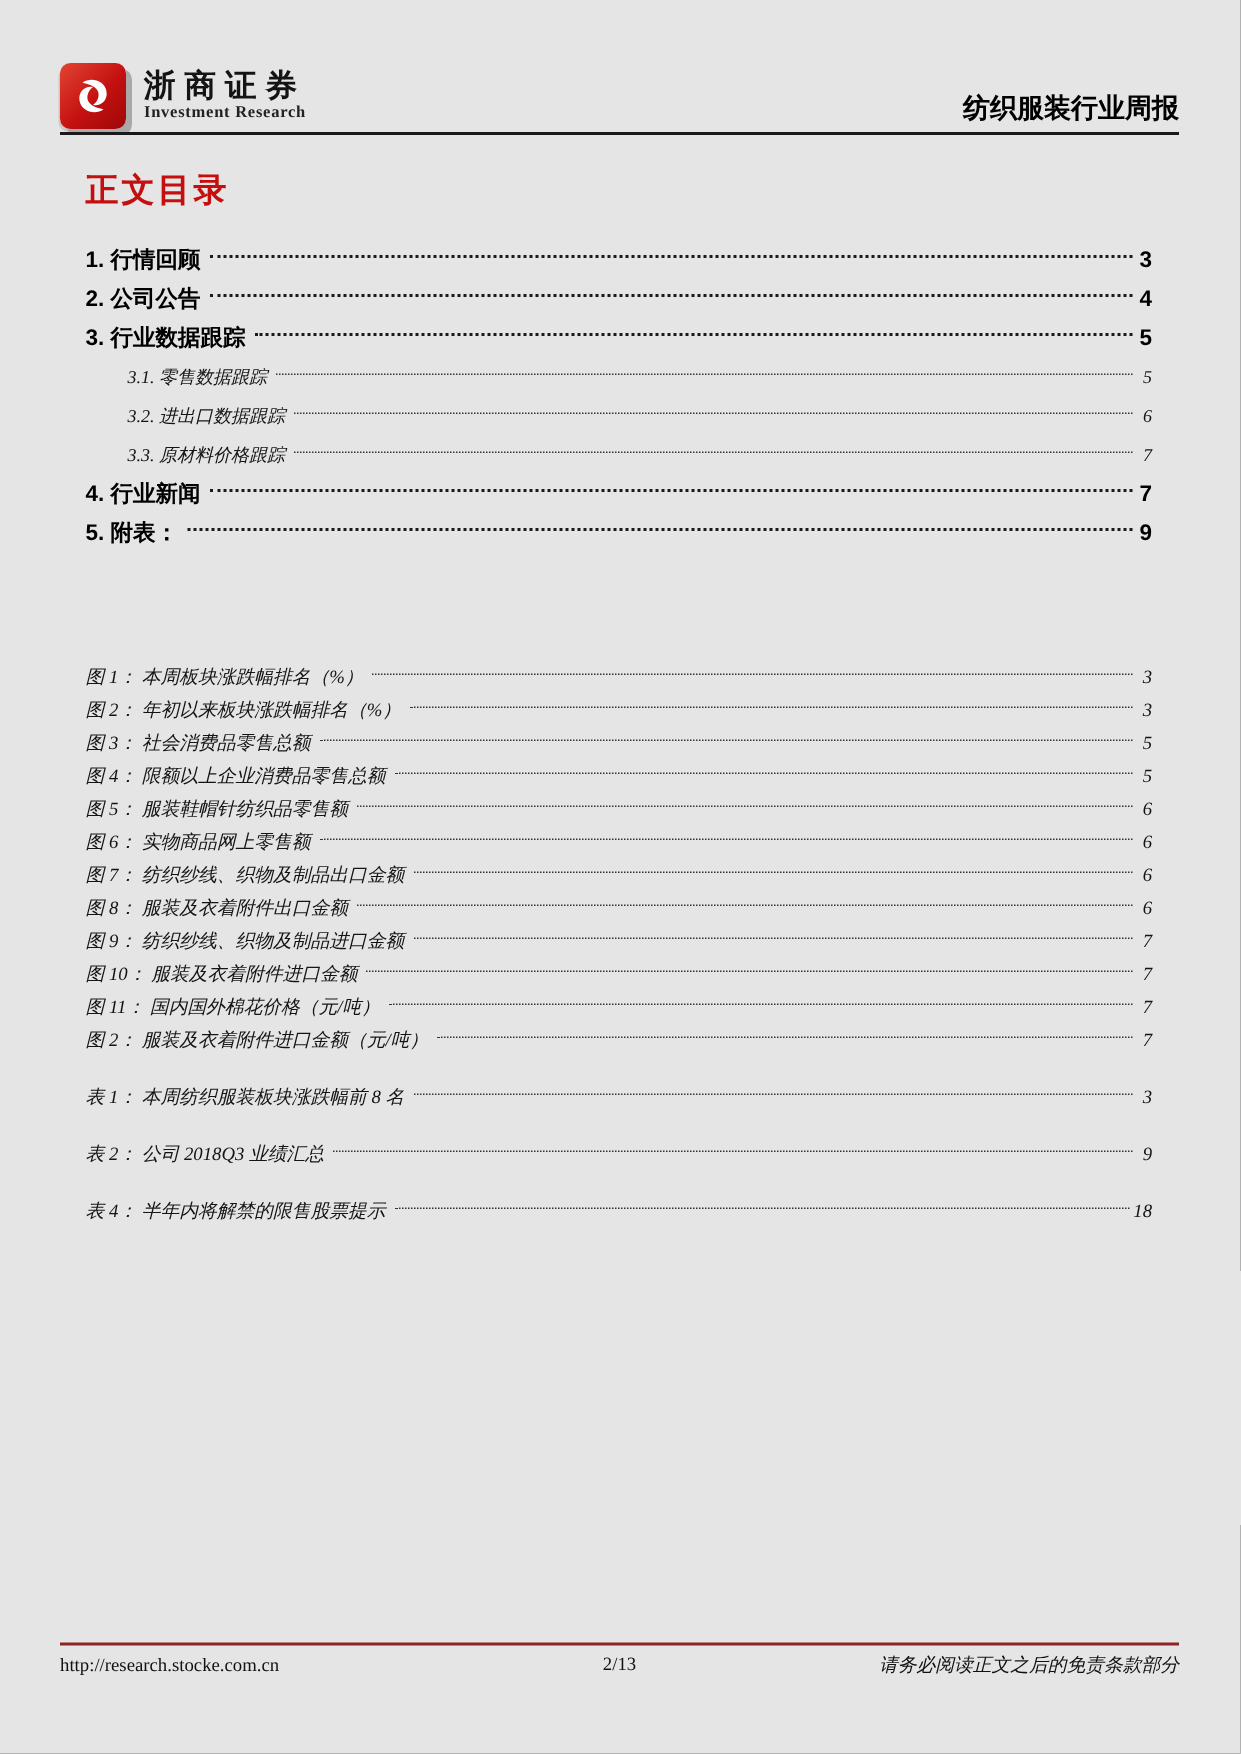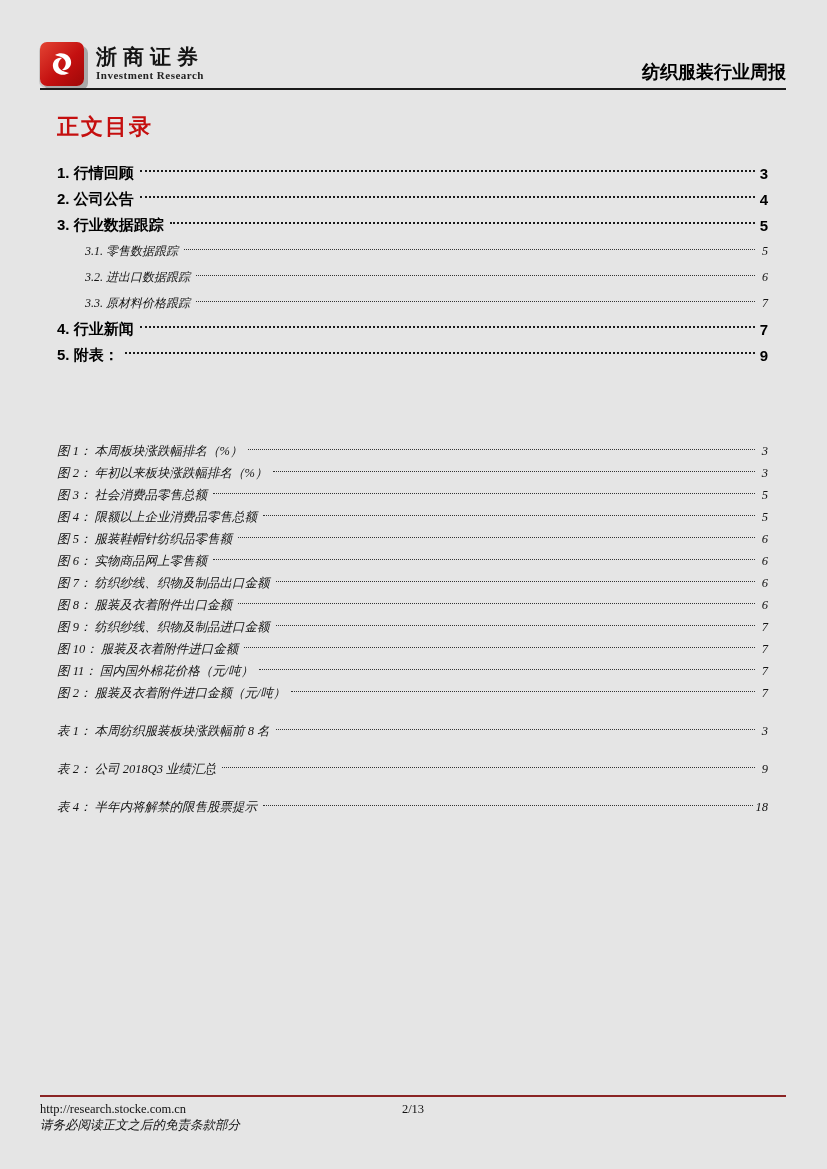--- a/index.html
+++ b/index.html
@@ -78,21 +78,20 @@
   }
   .row.item .dots{border-bottom:1.5px dotted #333;margin-bottom:3px;}
   .row.titem{height:26px;margin-top:12px;}
   
   .footer{
     position:absolute;top:1095px;left:40px;right:41px;
     border-top:2px solid #8b2424;
     padding-top:5px;
     display:flex;align-items:baseline;justify-content:space-between;
     font-size:12.5px;
-    flex-direction:column;
   }
   .footer .url{font-family:"Liberation Serif",serif;color:#111;}
   .footer .pagenum{font-family:"Liberation Serif",serif;color:#111;position:absolute;left:0;right:0;text-align:center;}
   .footer .disc{font-family:"Liberation Serif",serif;font-style:italic;color:#111;}
 </style>
 </head>
 <body>
 
 <div class="page">
 

